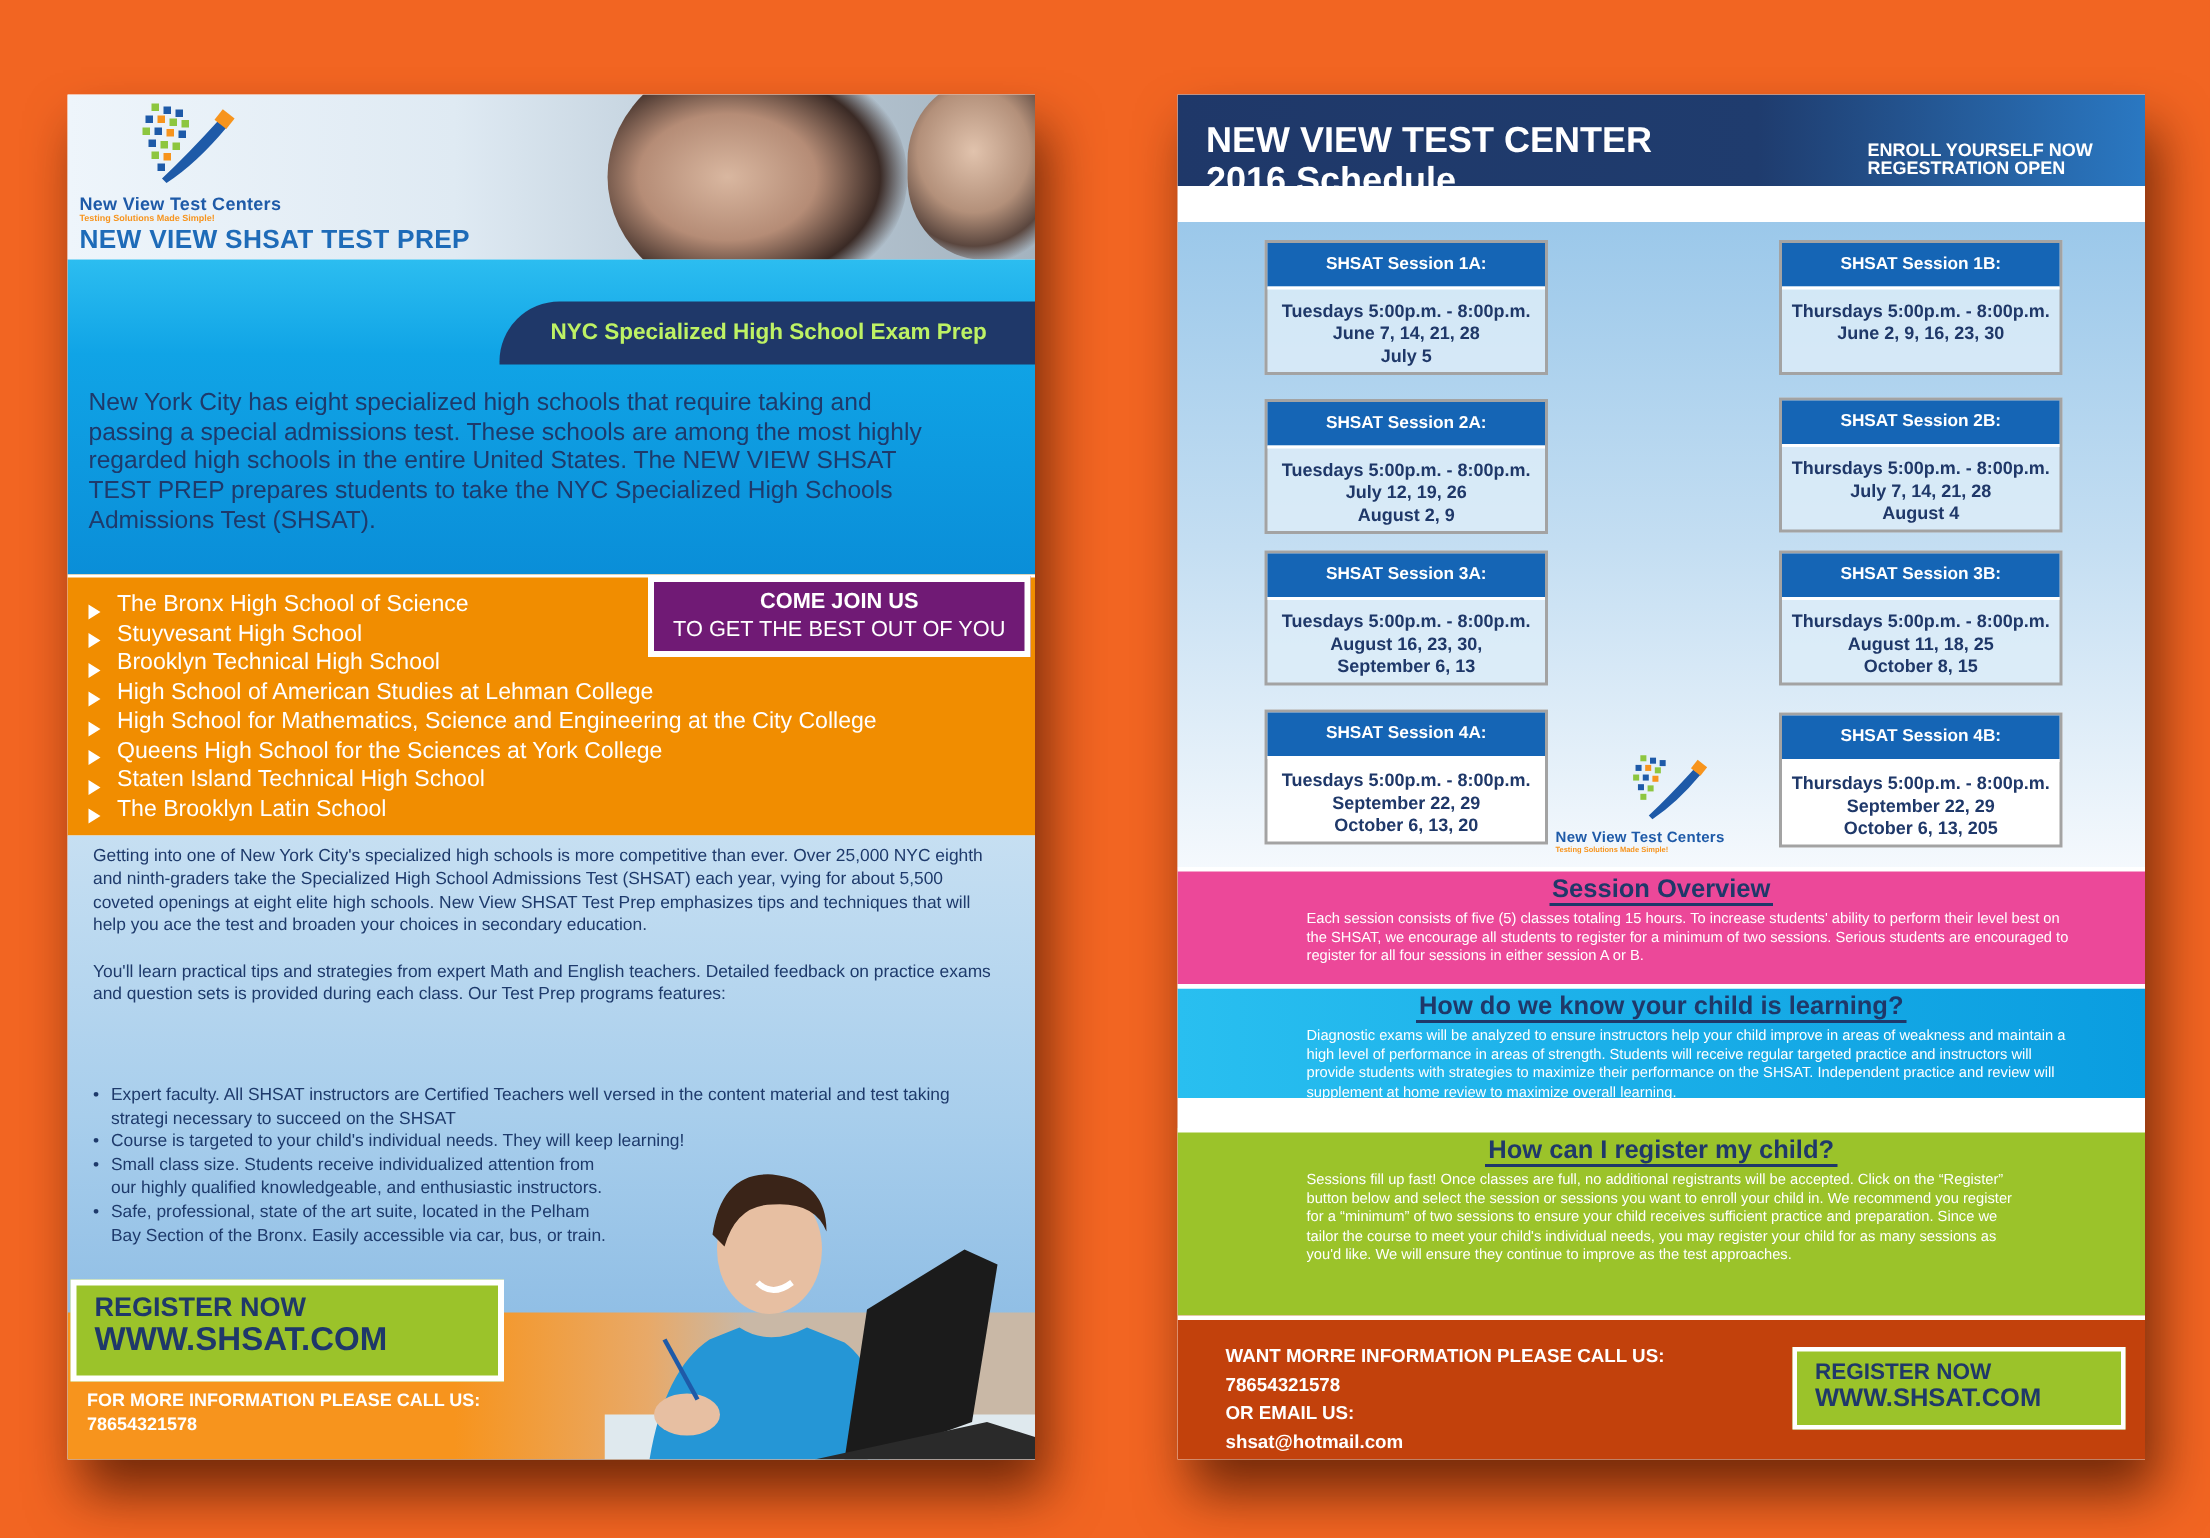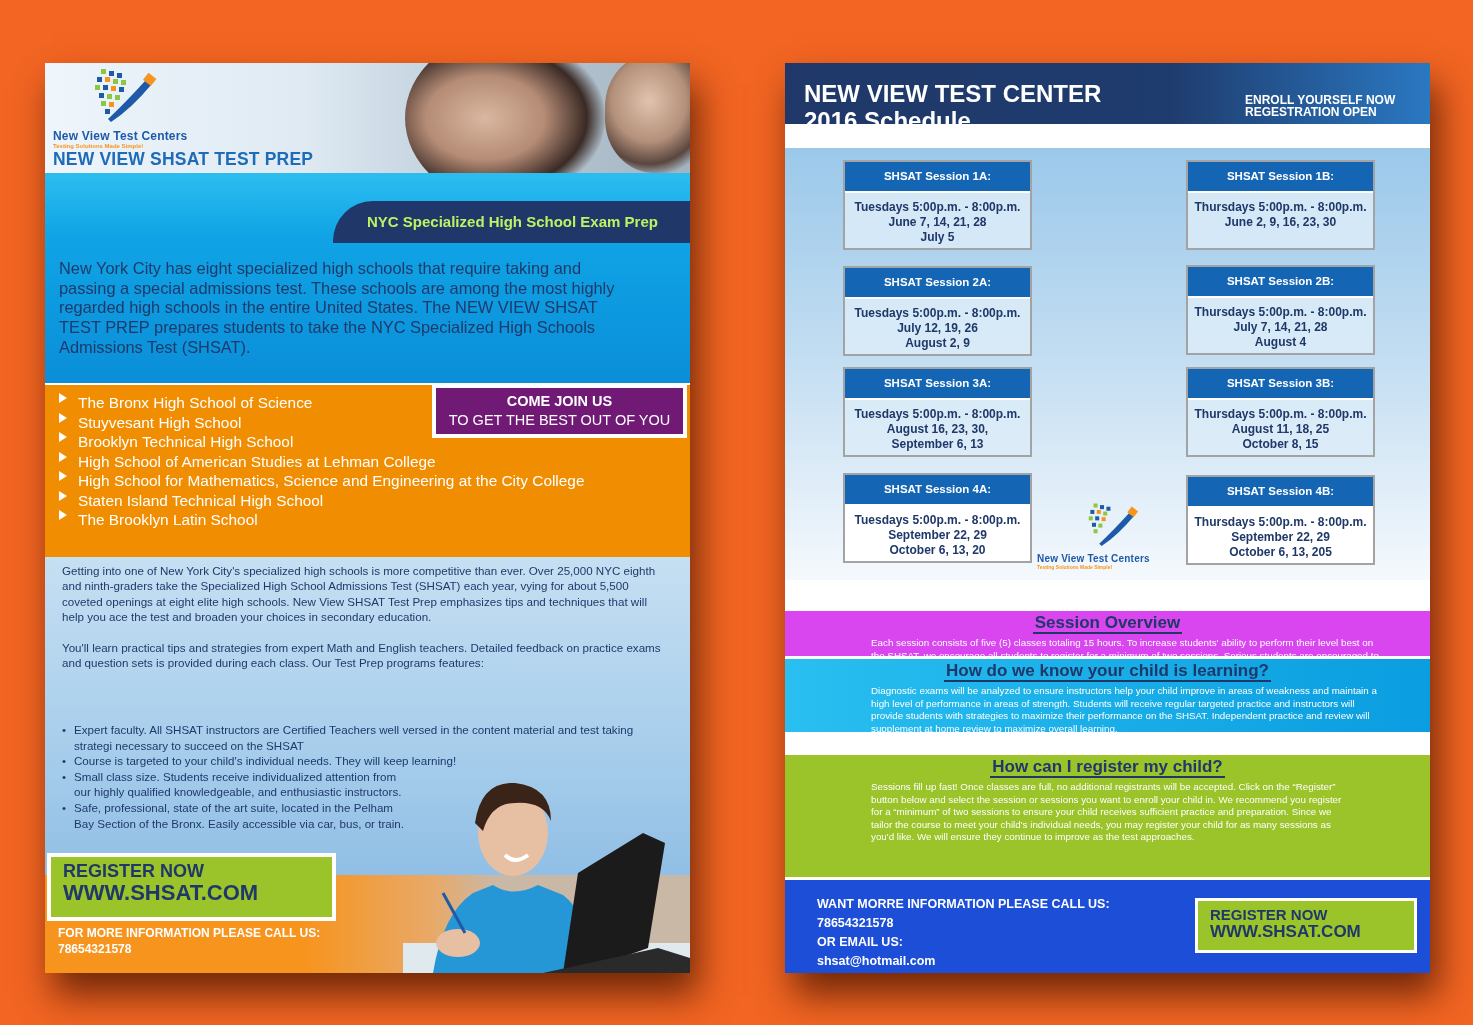--- a/index.html
+++ b/index.html
@@ -19,21 +19,21 @@
 .logo .tag{color:#f7941d;font-weight:bold;white-space:nowrap}
 .f-logo{left:8px;top:4px}
 .f-logo .name{font-size:12px;margin-top:2px}
 .f-logo .tag{font-size:6px}
 .f-title{position:absolute;left:8px;top:86px;color:#1e6bb8;font-weight:bold;font-size:17.5px;letter-spacing:.2px}
 .f-blue{position:absolute;left:0;top:110px;width:645px;height:210px;background:linear-gradient(180deg,#2cbdf0 0%,#10a4e6 30%,#0a8ed8 100%)}
 .f-ribbon{position:absolute;left:288px;top:138px;width:357px;height:42px;background:#1f3869;border-radius:40px 0 0 0;color:#bef264;font-weight:bold;font-size:15px;line-height:42px;padding-left:34px}
 .f-intro{position:absolute;left:14px;top:196px;width:560px;color:#1e3a6b;font-size:16.4px;line-height:19.7px}
 .f-orange{position:absolute;left:0;top:320px;width:645px;height:174px;background:#f18d00;border-top:2px solid #fff}
 .school-list{position:absolute;left:14px;top:330px;list-style:none}
-.school-list li{color:#fff;font-size:15.4px;line-height:19.5px;display:flex;align-items:flex-start}
+.school-list li{color:#fff;font-size:15.4px;line-height:19.5px;display:flex;align-items:flex-end}
 .school-list li .tri{width:0;height:0;border-left:8px solid #fff;border-top:5px solid transparent;border-bottom:5px solid transparent;margin-right:11px;flex-shrink:0}
 .join-box{position:absolute;left:387px;top:321px;width:255px;height:54px;background:#701a75;border:4px solid #fff;color:#fff;font-weight:bold;text-align:center;font-size:14.5px;line-height:19px;padding-top:4px}
 .join-box .l2{font-weight:normal}
 .f-light{position:absolute;left:0;top:494px;width:645px;height:416px;background:linear-gradient(180deg,#c6dff2 0%,#a8ceec 45%,#7fb3e0 100%)}
 .f-body{position:absolute;left:17px;top:500px;width:600px;color:#1e3a6b;font-size:11.6px;line-height:15.4px}
 .f-body p{margin-bottom:15.4px}
 .f-feats{position:absolute;left:17px;top:659px;width:600px;list-style:none;color:#1e3a6b;font-size:11.6px;line-height:15.6px}
 .f-feats li{padding-left:12px;position:relative}
 .f-feats li:before{content:"•";position:absolute;left:0}
 .f-orange-bot{position:absolute;left:0;top:812px;width:645px;height:98px;background:linear-gradient(90deg,#f7941d 0%,#f7941d 40%,#e8a968 60%,#c9b8a6 70%)}
@@ -51,27 +51,27 @@
 .session{position:absolute;width:189px;border:2px solid #a3a3a3;background:rgba(220,236,248,.85)}
 .session .hd{background:#1565b5;color:#fff;font-weight:bold;font-size:11.5px;text-align:center;height:29px;line-height:29px}
 .session .bd{color:#1f3869;font-weight:bold;font-size:12px;line-height:15px;text-align:center;padding-top:7px;height:57px;border-top:2px solid #fff}
 .b-logo{left:252px;top:437px}
 .b-logo .name{font-size:10px;margin-top:1px}
 .b-logo .tag{font-size:5px}
 .b-sec{position:absolute;left:0;width:645px;border-top:3px solid #fff;color:#fff}
 .b-sec h3{text-align:center;color:#1f3869;font-size:17px;font-weight:bold;line-height:20px;padding-top:2px}
 .b-sec h3 span{border-bottom:2px solid #1f3869;padding:0 2px}
 .b-sec .txt{font-size:9.8px;line-height:12.6px;margin-top:4px}
-.sec1{top:545px;height:78px;background:#d946ef}
+.sec1{top:515px;height:78px;background:#ec4899}
 .sec1 .txt{padding-left:86px;width:600px}
 .sec2{top:593px;height:76px;background:linear-gradient(90deg,#29bff0 0%,#0a9de0 100%)}
 .sec2 .txt{padding-left:86px;width:600px}
 .sec3{top:689px;height:125px;background:#9bc32a}
 .sec3 .txt{padding-left:86px;width:560px}
-.b-foot{position:absolute;left:0;top:814px;width:645px;height:96px;background:#1d4ed8;border-top:3px solid #fff}
+.b-foot{position:absolute;left:0;top:814px;width:645px;height:96px;background:#c2410c;border-top:3px solid #fff}
 .b-foot .info{position:absolute;left:32px;top:15px;color:#fff;font-size:12.5px;line-height:19px;font-weight:bold}
 .b-foot .info .ph,.b-foot .info .em{font-weight:bold}
 .b-reg{position:absolute;left:410px;top:18px;width:222px;height:55px;background:#9bc32a;border:3px solid #fff;padding:6px 12px;color:#1f3869;font-weight:bold}
 .b-reg .a{font-size:15px;line-height:16px}
 .b-reg .b{font-size:17px;line-height:18px}
 </style>
 </head>
 <body>
 
 <div id="front" class="flyer">
@@ -129,20 +129,24 @@
     <li>
         <span class="tri"></span>
         <span>High School of American Studies at Lehman College</span>
       </li>
     <li>
         <span class="tri"></span>
         <span>High School for Mathematics, Science and Engineering at the City College</span>
       </li>
     <li>
         <span class="tri"></span>
+        <span>Queens High School for the Sciences at York College</span>
+      </li>
+    <li>
+        <span class="tri"></span>
         <span>Staten Island Technical High School</span>
       </li>
     <li>
         <span class="tri"></span>
         <span>The Brooklyn Latin School</span>
       </li>
   </ul>
   <div class="join-box">
     <div>COME JOIN US</div>
     <div class="l2">TO GET THE BEST OUT OF YOU</div>

